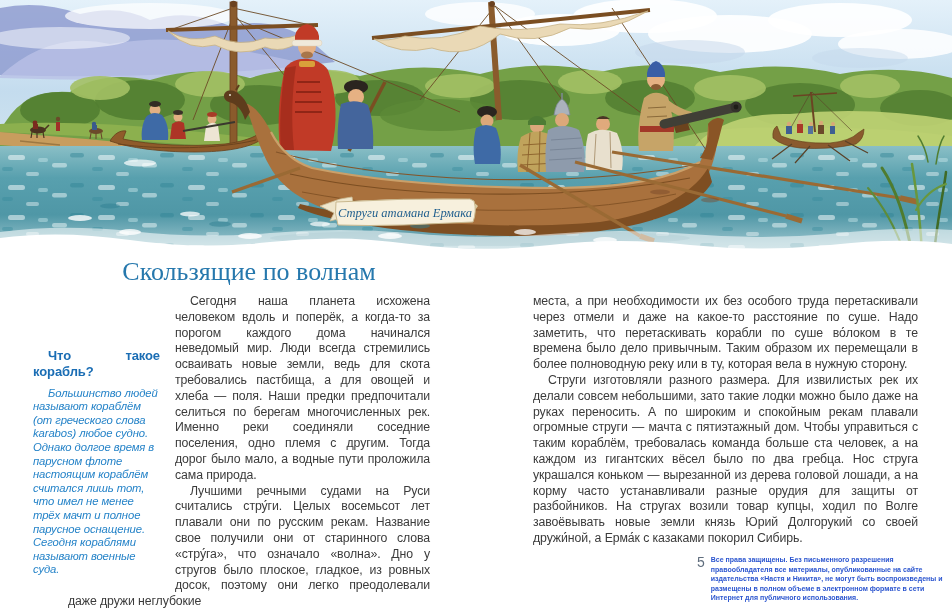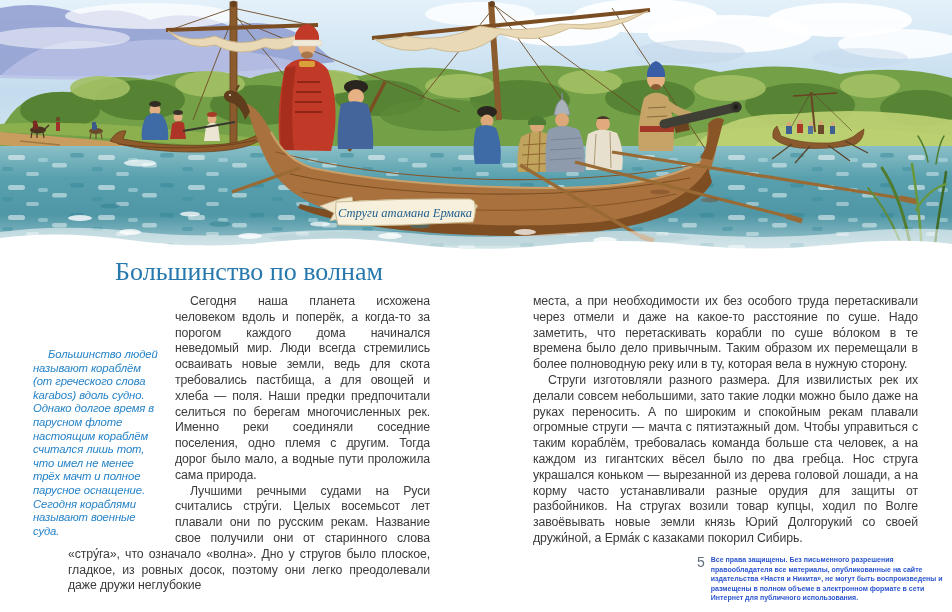--- a/index.html
+++ b/index.html
@@ -298,27 +298,28 @@
   <g>
     <path d="M320,206 L340,199 L352,197 L355,215 L342,218 L330,221 L334,213 Z" fill="#efe6cc" stroke="#cbbc96" stroke-width="0.8"></path>
     <path d="M470,199 L478,206 L473,213 Z" fill="#d9c9a0"></path>
     <path d="M336,202 Q404,198 470,199 L474,201 Q477,211 473,222 L404,225 Q368,226 338,225 Q334,213 336,202 Z" fill="#f7f0dd" stroke="#c9b88e" stroke-width="1"></path>
     <text x="405" y="217" text-anchor="middle" font-family="Liberation Serif, serif" font-style="italic" font-size="12.5" fill="#1e5d8c">Струги атамана Ермака</text>
   </g>
 </svg>
 </div>
 
 <div class="text-area">
-  <h1 class="page-title">Большинство по волнам</h1>
+  <h1 class="page-title">Скользящие по волнам</h1>
 
   <div class="columns">
     <div class="col-left">
       <p class="body-text indent">
         <span class="sidebar" style="display:block;">
-          <span class="sidebar-body" style="display:block;">Большинство людей называют кораблём (от греческого слова karabos) вдоль судно. Однако долгое время в парусном флоте настоящим кораблём считался лишь тот, что имел не менее трёх мачт и полное парусное оснащение. Сегодня кораблями называют военные суда.</span>
+          <span class="sidebar-title" style="display:block;">Что такое корабль?</span>
+          <span class="sidebar-body" style="display:block;">Большинство людей называют кораблём (от греческого слова karabos) любое судно. Однако долгое время в парусном флоте настоящим кораблём считался лишь тот, что имел не менее трёх мачт и полное парусное оснащение. Сегодня кораблями называют военные суда.</span>
         </span><span>Сегодня наша планета исхожена человеком вдоль и поперёк, а когда-то за порогом каждого дома начинался неведомый мир. Люди всегда стремились осваивать новые земли, ведь для скота требовались пастбища, а для овощей и хлеба — поля. Наши предки предпочитали селиться по берегам многочисленных рек. Именно реки соединяли соседние поселения, одно племя с другим. Тогда дорог было мало, а водные пути проложила сама природа.</span>
       </p>
       <p class="body-text indent">Лучшими речными судами на Руси считались стру́ги. Целых восемьсот лет плавали они по русским рекам. Название свое получили они от старинного слова «стру́га», что означало «волна». Дно у стругов было плоское, гладкое, из ровных досок, поэтому они легко преодолевали даже дружи неглубокие</p>
     </div>
 
     <div class="col-right">
       <p class="body-text">места, а при необходимости их без особого труда перетаскивали через отмели и даже на какое-то расстояние по суше. Надо заметить, что перетаскивать корабли по суше во́локом в те времена было дело привычным. Таким образом их перемещали в более полноводную реку или в ту, которая вела в нужную сторону.</p>
       <p class="body-text indent">Струги изготовляли разного размера. Для извилистых рек их делали совсем небольшими, зато такие лодки можно было даже на руках переносить. А по широким и спокойным рекам плавали огромные струги — мачта с пятиэтажный дом. Чтобы управиться с таким кораблём, требовалась команда больше ста человек, а на каждом из гигантских вёсел было по два гребца. Нос струга украшался коньком — вырезанной из дерева головой лошади, а на корму часто устанавливали разные орудия для защиты от разбойников. На стругах возили товар купцы, ходил по Волге завоёвывать новые земли князь Юрий Долгорукий со своей дружи́ной, а Ерма́к с казаками покорил Сибирь.</p>
     </div>
   </div>

